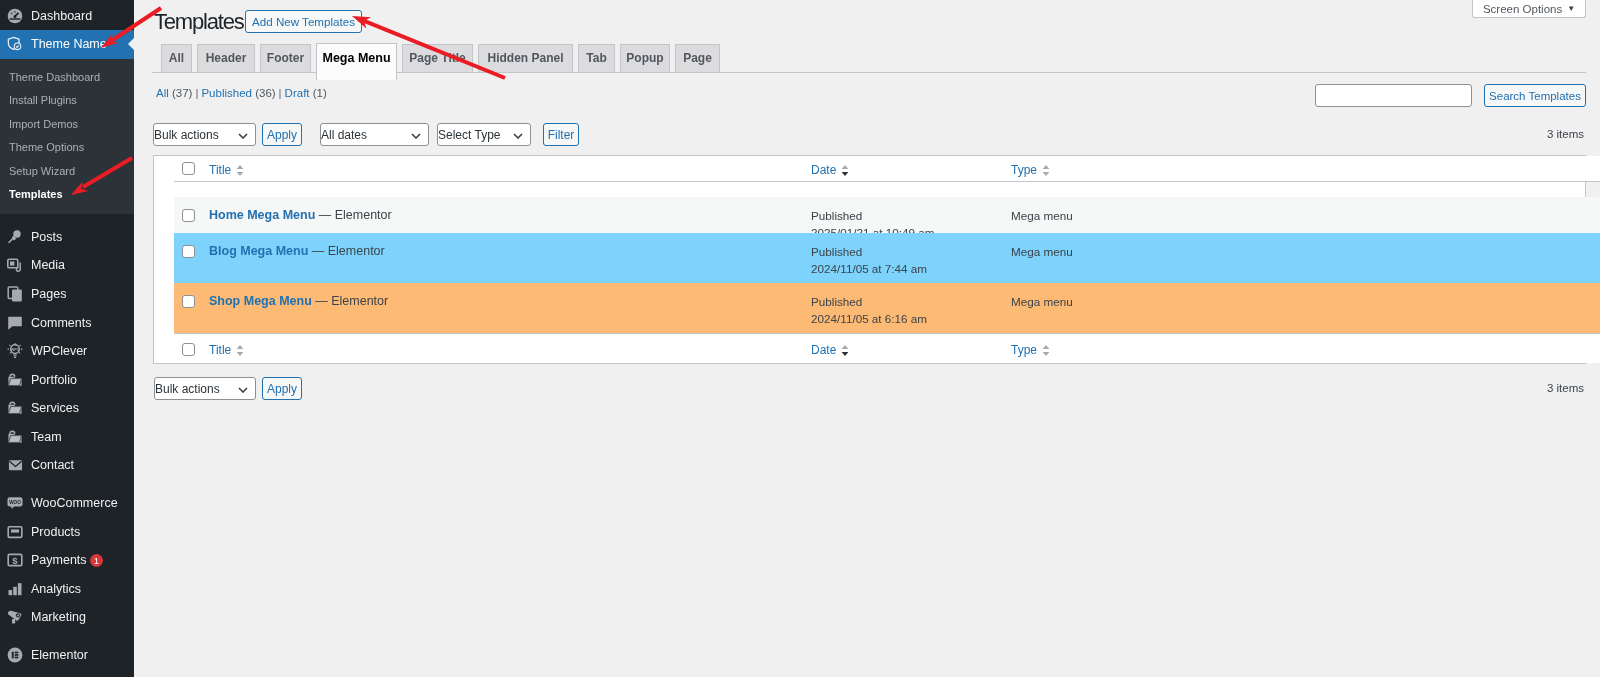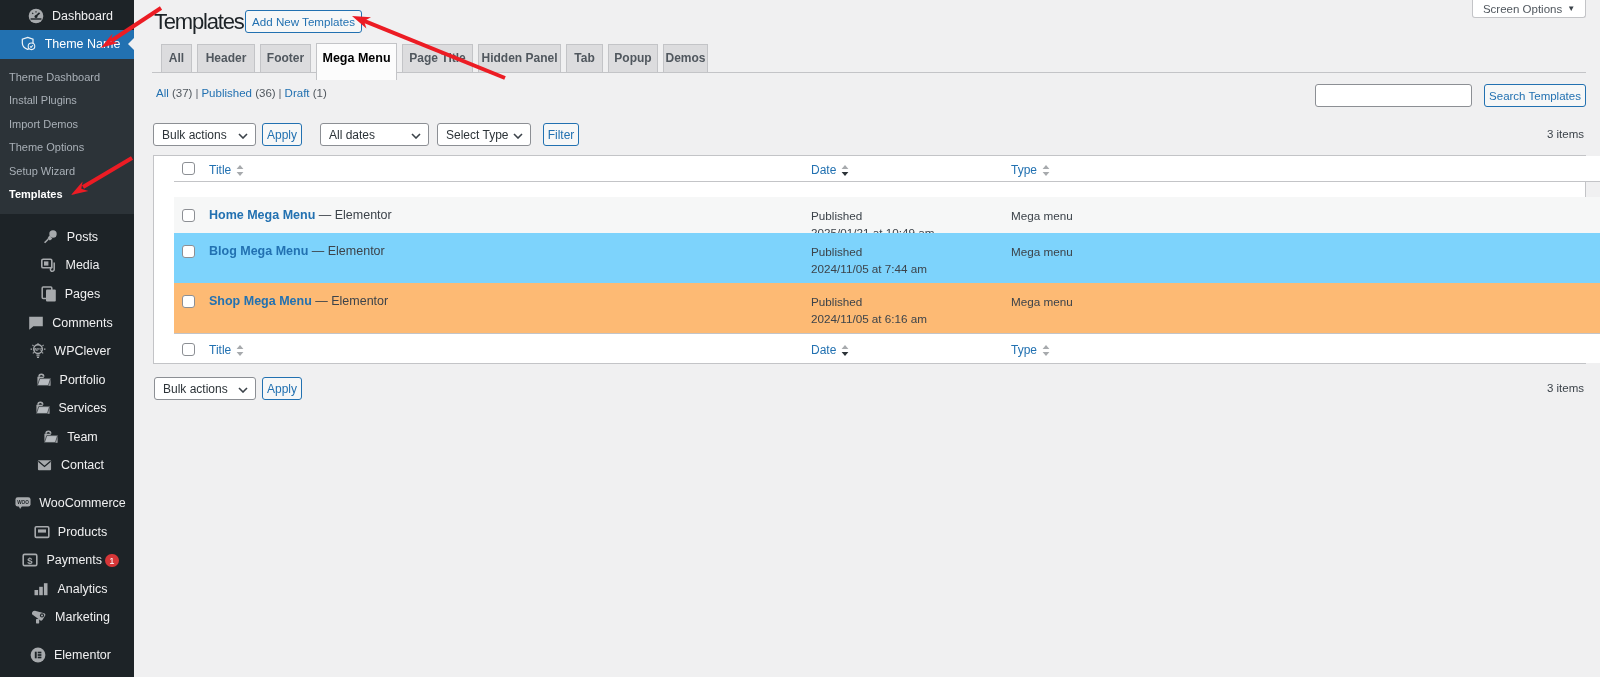--- a/index.html
+++ b/index.html
@@ -1,20 +1,20 @@
 <!DOCTYPE html>
 <html><head>
 <meta charset="utf-8">
 <style>
 * { box-sizing: border-box; margin:0; padding:0; }
 html,body { width:1600px; height:677px; overflow:hidden; }
 body { position:relative; background:#f0f0f1; font-family:"Liberation Sans", sans-serif; }
 
 #sidebar { position:absolute; left:0; top:0; width:134px; height:677px; background:#1d2327; padding-top:2px; }
-.mi { height:28.6px; display:flex; align-items:center; color:#f0f0f1; font-size:12.5px;justify-content:center; }
+.mi { height:28.6px; display:flex; align-items:center; color:#f0f0f1; font-size:12.5px; }
 .mi .ic { width:16px; height:17px; margin-left:7px; margin-right:8px; flex:none; display:flex; align-items:center; justify-content:center; }
 .mi.first { height:28px; }
 .mi.active { background:#2271b1; color:#fff; position:relative; }
 .mi.active .arrow { position:absolute; right:-1px; top:50%; margin-top:-7.5px; width:0; height:0; border:7.5px solid transparent; border-right:7px solid #f0f0f1; border-left:0; }
 #submenu { background:#2c3338; padding:7.5px 0 8px 0; }
 #submenu .smi { height:23.4px; line-height:23.4px; padding-left:9px; color:#a9b0b7; font-size:11px; }
 #submenu .smi.cur { color:#fff; font-weight:bold; }
 .sep { height:9px; }
 .badge { background:#d63638; color:#fff; border-radius:50%; width:13.5px; height:13.5px; font-size:9.5px; display:inline-flex; align-items:center; justify-content:center; margin-left:3px; }
 
@@ -30,21 +30,21 @@
 
 #subsub { position:absolute; left:156px; top:87px; font-size:11.5px; color:#646970; }
 #subsub .pipe { margin:0 3px; color:#646970; }
 #subsub a { color:#2271b1; text-decoration:none; }
 #subsub .cnt { color:#50575e; }
 
 #searchbox { position:absolute; left:1315px; top:84px; width:157px; height:23px; background:#fff; border:1px solid #8c8f94; border-radius:3px; }
 .btn { background:#f6f7f7; border:1px solid #2271b1; border-radius:3px; color:#2271b1; font-size:12px; display:flex; align-items:center; justify-content:center; position:absolute; height:23px; }
 #searchbtn { left:1484px; top:84px; width:102px; font-size:11.5px; }
 
-.sel { position:absolute; height:23px; background:#fff; border:1px solid #8c8f94; border-radius:3px; color:#2c3338; font-size:12px; display:flex; align-items:center; padding-left:8px; top:123px; }
+.sel { position:absolute; height:23px; background:#fff; border:1px solid #8c8f94; border-radius:3px; color:#2c3338; font-size:12px; display:flex; align-items:center; top:123px; }
 .sel svg { position:absolute; right:7px; top:9px; }
 #sel-bulk { left:153px; width:103px; }
 #btn-apply { left:262px; top:123px; width:40px; }
 #sel-dates { left:320px; width:109px; }
 #sel-type { left:437px; width:94px; }
 #btn-filter { left:543px; top:123px; width:36px; }
 #items-top { position:absolute; right:16px; top:128px; font-size:11.5px; color:#3c434a; }
 #items-bot { position:absolute; right:16px; top:382px; font-size:11.5px; color:#3c434a; }
 
 #table { position:absolute; left:153px; top:155px; width:1433px; height:209px; background:#fff; border:1px solid #c3c4c7; }
@@ -202,24 +202,24 @@
 <div id="screenopt">Screen Options <span class="tri">▼</span></div>
 <h1>Templates</h1>
 <a id="addnew">Add New Templates</a>
 <div id="tabline"></div>
 <div id="tabs">
   <div class="tab" style="width:31px">All</div>
   <div class="tab" style="width:58px">Header</div>
   <div class="tab" style="width:51px">Footer</div>
   <div class="tab active" style="width:81px">Mega Menu</div>
   <div class="tab" style="width:71px">Page Title</div>
-  <div class="tab" style="width:83px">Hidden Panel</div>
+  <div class="tab" style="width:95px">Hidden Panel</div>
   <div class="tab" style="width:37px">Tab</div>
   <div class="tab" style="width:50px">Popup</div>
-  <div class="tab" style="width:45px">Demos</div>
+  <div class="tab" style="width:45px">Page</div>
 </div>
 <div id="subsub"><a>All</a> <span class="cnt">(37)</span><span class="pipe">|</span><a>Published</a> <span class="cnt">(36)</span><span class="pipe">|</span><a>Draft</a> <span class="cnt">(1)</span></div>
 <div id="searchbox"></div>
 <div class="btn" id="searchbtn">Search Templates</div>
 <div class="sel" id="sel-bulk">Bulk actions<svg width="10" height="6" viewBox="0 0 10 6">
       <polyline points="1,1 5,5 9,1" fill="none" stroke="#3c434a" stroke-width="1.6"></polyline>
     </svg></div>
 <div class="btn" id="btn-apply">Apply</div>
 <div class="sel" id="sel-dates">All dates<svg width="10" height="6" viewBox="0 0 10 6">
       <polyline points="1,1 5,5 9,1" fill="none" stroke="#3c434a" stroke-width="1.6"></polyline>

